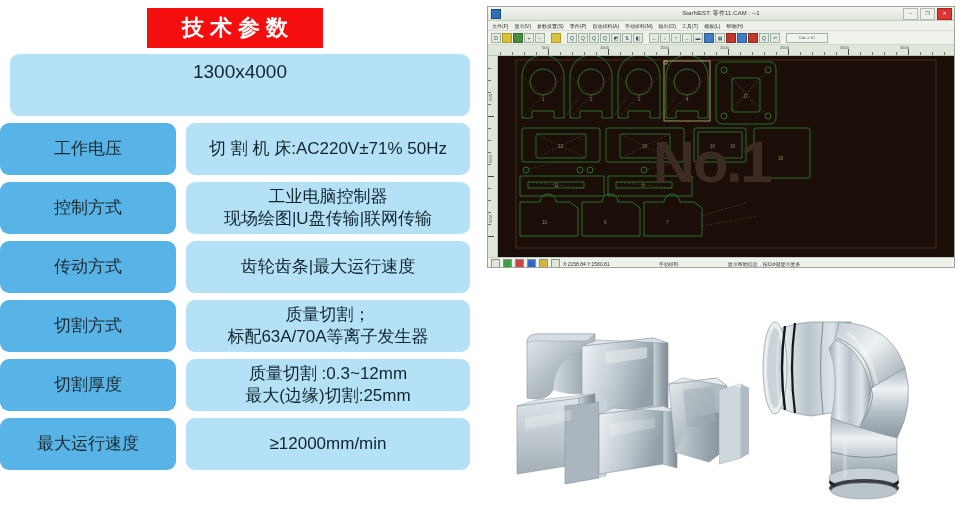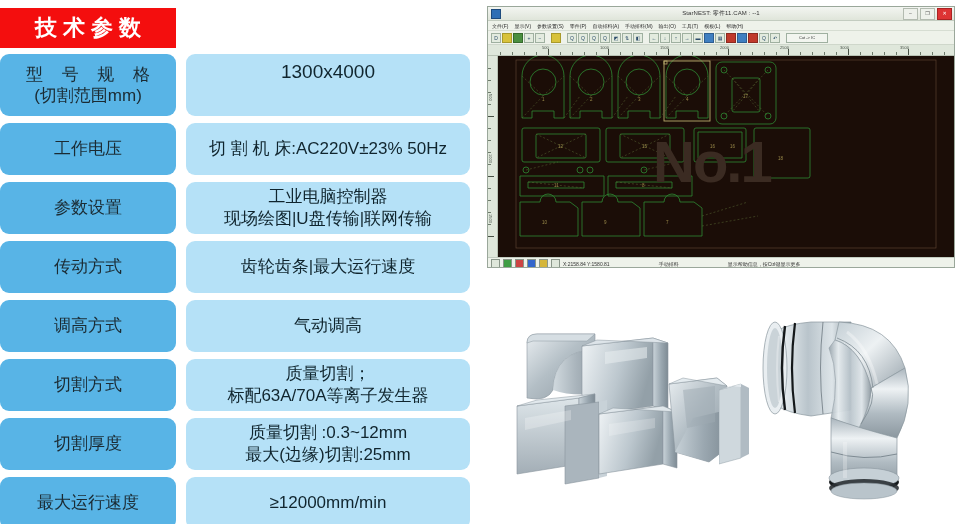--- a/index.html
+++ b/index.html
@@ -11,21 +11,21 @@
     position:relative;
   }
   .page{position:relative;width:960px;height:524px;}
 
   
   .spec-panel{
     position:absolute;left:0;top:0;width:470px;height:524px;
     padding:0;box-sizing:border-box;
   }
   .spec-header{
-    display:flex;height:40px;margin:8px 0 6px 0;
+    display:flex;height:40px;margin:8px 0 6px 0;justify-content:center;
   }
   .hdr-cn{
     width:176px;background:#f40e0e;color:#ffffff;
     display:flex;align-items:center;justify-content:center;
     font-size:22px;font-weight:bold;letter-spacing:6px;
     text-indent:6px;
   }
   .hdr-en{
     flex:1;background:#a6a6a6;color:#ffffff;
     display:flex;align-items:center;
@@ -154,64 +154,52 @@
 
 <div class="page">
 
   <div class="spec-panel">
 
     <div class="spec-header">
       <div class="hdr-cn">技术参数</div>
     </div>
 
     <div class="spec-row tall">
-      <div class="lbl">
-        <div>
-          <span class="sp">型 号 规 格</span>
-          <span>(切割范围mm)</span>
-        </div>
-      </div>
       <div class="val">
         <div class="mono-pair">
           <span class="big">1300x4000</span>
         </div>
         <div class="mono-pair">
           <span class="big">1500x5100</span>
         </div>
       </div>
     </div>
 
     <div class="spec-row">
       <div class="lbl">工作电压</div>
       <div class="val">
-        <span class="line">切 割 机 床:AC220V±23% 50Hz</span>
+        <span class="line">切 割 机 床:AC220V±71% 50Hz</span>
       </div>
     </div>
 
     <div class="spec-row">
-      <div class="lbl">参数设置</div>
+      <div class="lbl">控制方式</div>
       <div class="val">
         <span class="line">工业电脑控制器</span>
         <span class="line">现场绘图|U盘传输|联网传输</span>
       </div>
     </div>
 
     <div class="spec-row">
       <div class="lbl">传动方式</div>
       <div class="val">
         <span class="line">齿轮齿条|最大运行速度</span>
       </div>
     </div>
 
-    <div class="spec-row">
-      <div class="lbl">调高方式</div>
-      <div class="val">
-        <span class="line">气动调高</span>
-      </div>
-    </div>
 
     <div class="spec-row">
       <div class="lbl">切割方式</div>
       <div class="val">
         <span class="line">质量切割；</span>
         <span class="line">标配63A/70A等离子发生器</span>
       </div>
     </div>
 
     <div class="spec-row">

